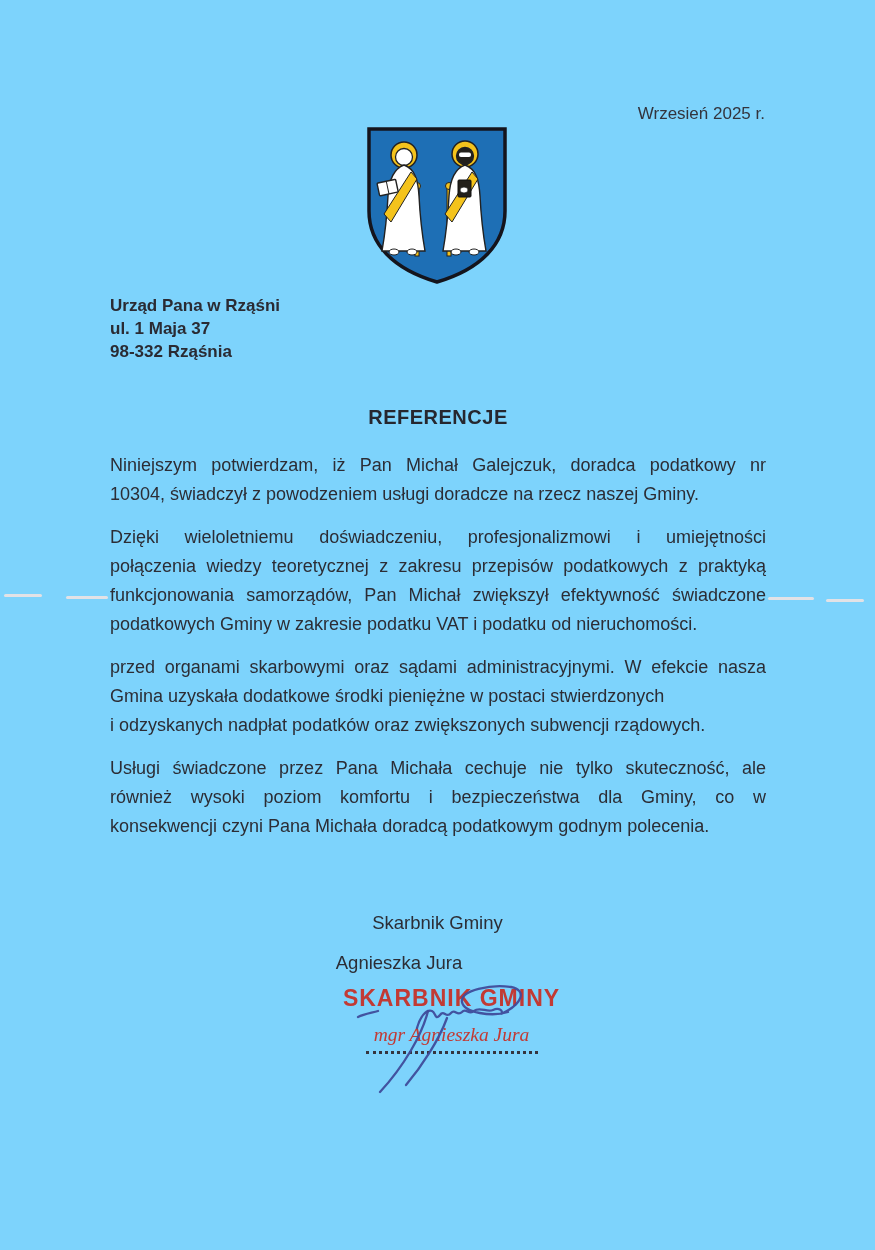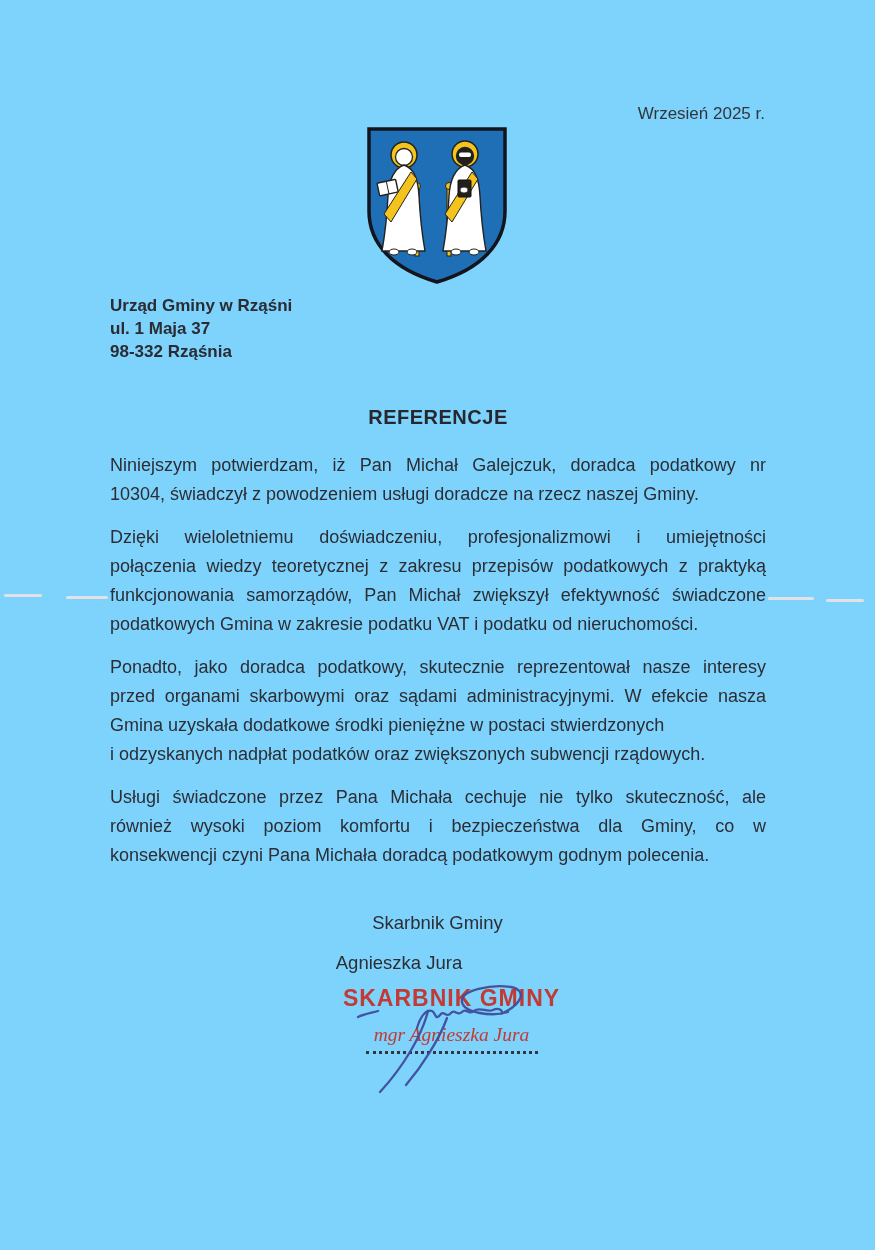--- a/index.html
+++ b/index.html
@@ -77,42 +77,41 @@
       <path d="M101,41 C90,45 86,56 85,72 C84,92 82,110 79,127 L122,127 C119,110 117,92 116,72 C115,56 112,45 101,41 Z" fill="#ffffff" stroke="#222" stroke-width="1.4"></path>
       <path d="M108,48 L114,55 L88,98 L81,90 Z" fill="#f4c31c" stroke="#222" stroke-width="1"></path>
       <rect x="94" y="56" width="13" height="17" rx="1" fill="#23201b" stroke="#111" stroke-width="1"></rect>
       <ellipse cx="100" cy="66" rx="4" ry="3" fill="#ffffff" stroke="#222" stroke-width=".8"></ellipse>
       <ellipse cx="92" cy="128" rx="5" ry="3" fill="#ffffff" stroke="#222" stroke-width="1"></ellipse>
       <ellipse cx="110" cy="128" rx="5" ry="3" fill="#ffffff" stroke="#222" stroke-width="1"></ellipse>
     </g>
   </svg>
 
   <div class="sender">
-    <div>Urząd Gminy w Rząśni</div>
+    <div>Urząd Pana w Rząśni</div>
     <div>ul. 1 Maja 37</div>
     <div>98-332 Rząśnia</div>
   </div>
 
   <div class="content">
     <div class="title">REFERENCJE</div>
 
     <div class="para">
       <div class="line">Niniejszym potwierdzam, iż Pan Michał Galejczuk, doradca podatkowy nr</div>
       <div class="line last">10304, świadczył z powodzeniem usługi doradcze na rzecz naszej Gminy.</div>
     </div>
 
     <div class="para">
       <div class="line">Dzięki wieloletniemu doświadczeniu, profesjonalizmowi i umiejętności</div>
       <div class="line">połączenia wiedzy teoretycznej z zakresu przepisów podatkowych z praktyką</div>
       <div class="line">funkcjonowania samorządów, Pan Michał zwiększył efektywność świadczone</div>
-      <div class="line last">podatkowych Gmina w zakresie podatku VAT i podatku od nieruchomości.</div>
+      <div class="line last">podatkowych Gminy w zakresie podatku VAT i podatku od nieruchomości.</div>
     </div>
 
     <div class="para">
-      <div class="line">Ponadto, jako doradca podatkowy, skutecznie reprezentował nasze interesy</div>
       <div class="line">przed organami skarbowymi oraz sądami administracyjnymi. W efekcie nasza</div>
       <div class="line last">Gmina uzyskała dodatkowe środki pieniężne w postaci stwierdzonych</div>
       <div class="line last">i odzyskanych nadpłat podatków oraz zwiększonych subwencji rządowych.</div>
     </div>
 
     <div class="para">
       <div class="line">Usługi świadczone przez Pana Michała cechuje nie tylko skuteczność, ale</div>
       <div class="line">również wysoki poziom komfortu i bezpieczeństwa dla Gminy, co w</div>
       <div class="line last">konsekwencji czyni Pana Michała doradcą podatkowym godnym polecenia.</div>
     </div>

